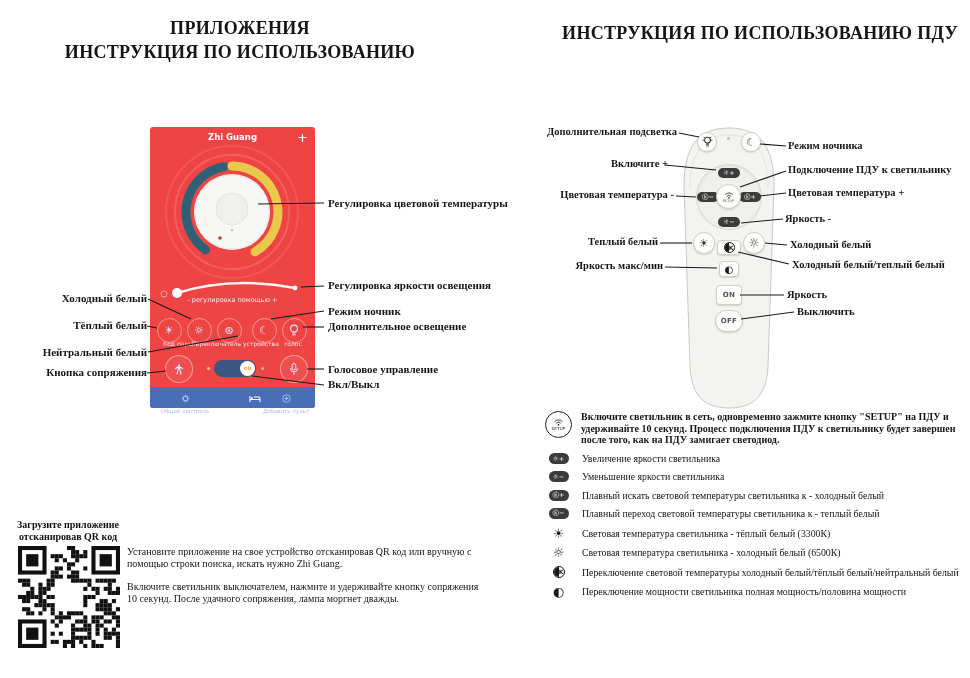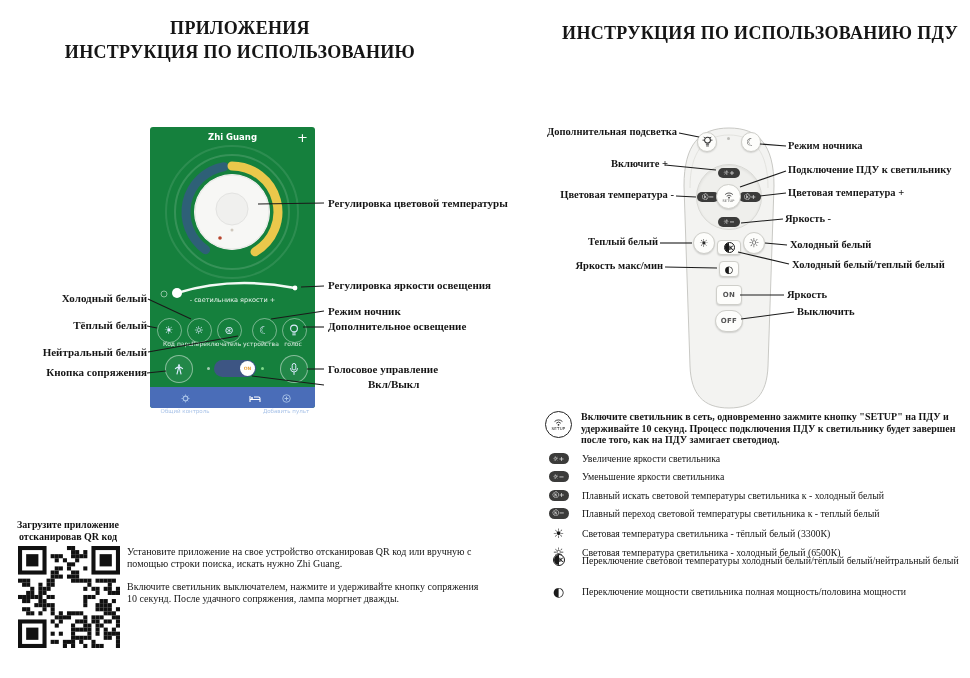--- a/index.html
+++ b/index.html
@@ -3,21 +3,21 @@
 <meta charset="utf-8">
 <style>
   html,body{margin:0;padding:0;background:#fff;}
   #canvas{position:relative;width:970px;height:678px;background:#fff;overflow:hidden;
           font-family:"Liberation Serif",serif;color:#111;}
   .title{position:absolute;font-weight:bold;font-size:18px;letter-spacing:.3px;text-align:center;line-height:1.35;color:#151515;}
   .co{position:absolute;font-weight:bold;font-size:11px;white-space:nowrap;color:#151515;}
   .co-r{text-align:right;}
   .rco{font-size:10.5px;}
   
-  .app{position:absolute;left:150px;top:127px;width:165px;height:281px;background:#15803d;border-radius:3px;}
+  .app{position:absolute;left:150px;top:127px;width:165px;height:281px;background:#ef4444;border-radius:3px;}
   .app-h{position:absolute;left:0;top:0;width:100%;height:20px;display:flex;align-items:center;justify-content:center;
          color:#fff;font-size:8.5px;font-weight:bold;font-family:"DejaVu Sans",sans-serif;}
   .app-plus{position:absolute;right:7px;top:3px;color:#fff;font-size:13px;font-weight:normal;font-family:"DejaVu Sans",sans-serif;}
   .app svg.dial{position:absolute;left:0;top:0;}
   .sl-label{position:absolute;left:0;top:169px;width:100%;text-align:center;color:rgba(255,255,255,.9);
             font-size:6.5px;font-family:"DejaVu Sans",sans-serif;}
   .aic{position:absolute;width:23px;height:23px;border:1px solid rgba(255,255,255,.42);border-radius:50%;
        display:flex;align-items:center;justify-content:center;color:#dcebff;
        font-family:"DejaVu Sans",sans-serif;font-size:11px;}
   .arow-lab{position:absolute;top:213px;color:rgba(255,255,255,.85);font-size:6px;text-align:center;
@@ -85,21 +85,21 @@
       <circle cx="70" cy="111" r="1.8" fill="#b8452f"></circle>
       <circle cx="14" cy="167" r="3" fill="none" stroke="rgba(255,255,255,.5)" stroke-width="1"></circle>
       <path d="M 27 166 Q 82 149 145 161" fill="none" stroke="rgba(255,255,255,.95)" stroke-width="2.4" stroke-linecap="round"></path>
       <circle cx="27" cy="166" r="5" fill="#fff"></circle>
       <circle cx="145" cy="161" r="2.4" fill="#fff"></circle>
     </svg>
     <div class="app-h">
       <span>Zhi Guang</span>
       <span class="app-plus">+</span>
     </div>
-    <div class="sl-label">- светильника яркости +</div>
+    <div class="sl-label">- регулировка помощью +</div>
 
     <div class="aic" style="left:6.5px;top:190.5px;">
       <span>☀</span>
       </div>
     <div class="aic" style="left:36.5px;top:190.5px;">
       <span>☼</span>
       </div>
     <div class="aic" style="left:66.5px;top:190.5px;">
       <span>⊛</span>
       </div>
@@ -159,21 +159,21 @@
 
   <div class="co co-r" style="left:30px;top:292px;width:117px;">Холодный белый</div>
   <div class="co co-r" style="left:30px;top:319px;width:117px;">Тёплый белый</div>
   <div class="co co-r" style="left:25px;top:346px;width:122px;">Нейтральный белый</div>
   <div class="co co-r" style="left:25px;top:366px;width:122px;">Кнопка сопряжения</div>
   <div class="co" style="left:328px;top:197px;">Регулировка цветовой температуры</div>
   <div class="co" style="left:328px;top:279px;">Регулировка яркости освещения</div>
   <div class="co" style="left:328px;top:305px;">Режим ночник</div>
   <div class="co" style="left:328px;top:320px;">Дополнительное освещение</div>
   <div class="co" style="left:328px;top:363px;">Голосовое управление</div>
-  <div class="co" style="left:328px;top:378px;margin-left:40px;">Вкл/Выкл</div>
+  <div class="co" style="left:328px;top:378px;">Вкл/Выкл</div>
 
   <svg style="position:absolute;left:660px;top:126px;" width="140" height="288" viewBox="0 0 140 288">
     <path d="M 24 60 C 24 18 40 2 69 2 C 98 2 114 18 114 60 L 108 240 C 107 268 95 282 69 282 C 43 282 31 268 30 240 Z" fill="#f3f3f1" stroke="#c9c9c5" stroke-width="1"></path>
     <path d="M 30 62 C 30 26 44 9 69 9 C 94 9 108 26 108 62" fill="none" stroke="#e3e3df" stroke-width="1"></path>
   </svg>
 
   <div class="rbtn circ" style="left:697px;top:132px;width:20px;height:20px;">
     <svg width="11" height="12" viewBox="0 0 12 13">
       <circle cx="6" cy="4.5" r="3.2" fill="none" stroke="#3a3a3a" stroke-width="1.2"></circle>
       <path d="M4.7 9 h2.6 M4.9 10.8 h2.2 M1 4.5 h1.2 M9.8 4.5 h1.2 M2.2 1.2 l.9 .9 M9.8 1.2 l-.9 .9" stroke="#3a3a3a" stroke-width="1" stroke-linecap="round"></path>
@@ -307,21 +307,21 @@
         <span class="lg-glyph">☀</span>
       </span>
     <span class="lg-tx">Световая температура светильника - тёплый белый (3300К)</span>
     </div>
   <div class="lg-row" style="top:546px;">
     <span class="lg-ic">
         <span class="lg-glyph">☼</span>
       </span>
     <span class="lg-tx">Световая температура светильника - холодный белый (6500К)</span>
     </div>
-  <div class="lg-row" style="top:554px;">
+  <div class="lg-row" style="top:566px;">
     <span class="lg-ic">
         <span class="ck-ic" style="width:12px;height:12px;">
           <span class="ck-k" style="line-height:10px;">K</span>
         </span>
       </span>
     <span class="lg-tx">Переключение световой температуры холодный белый/тёплый белый/нейтральный белый</span>
     </div>
   <div class="lg-row" style="top:585px;">
     <span class="lg-ic">
         <span class="lg-glyph">◐</span>

